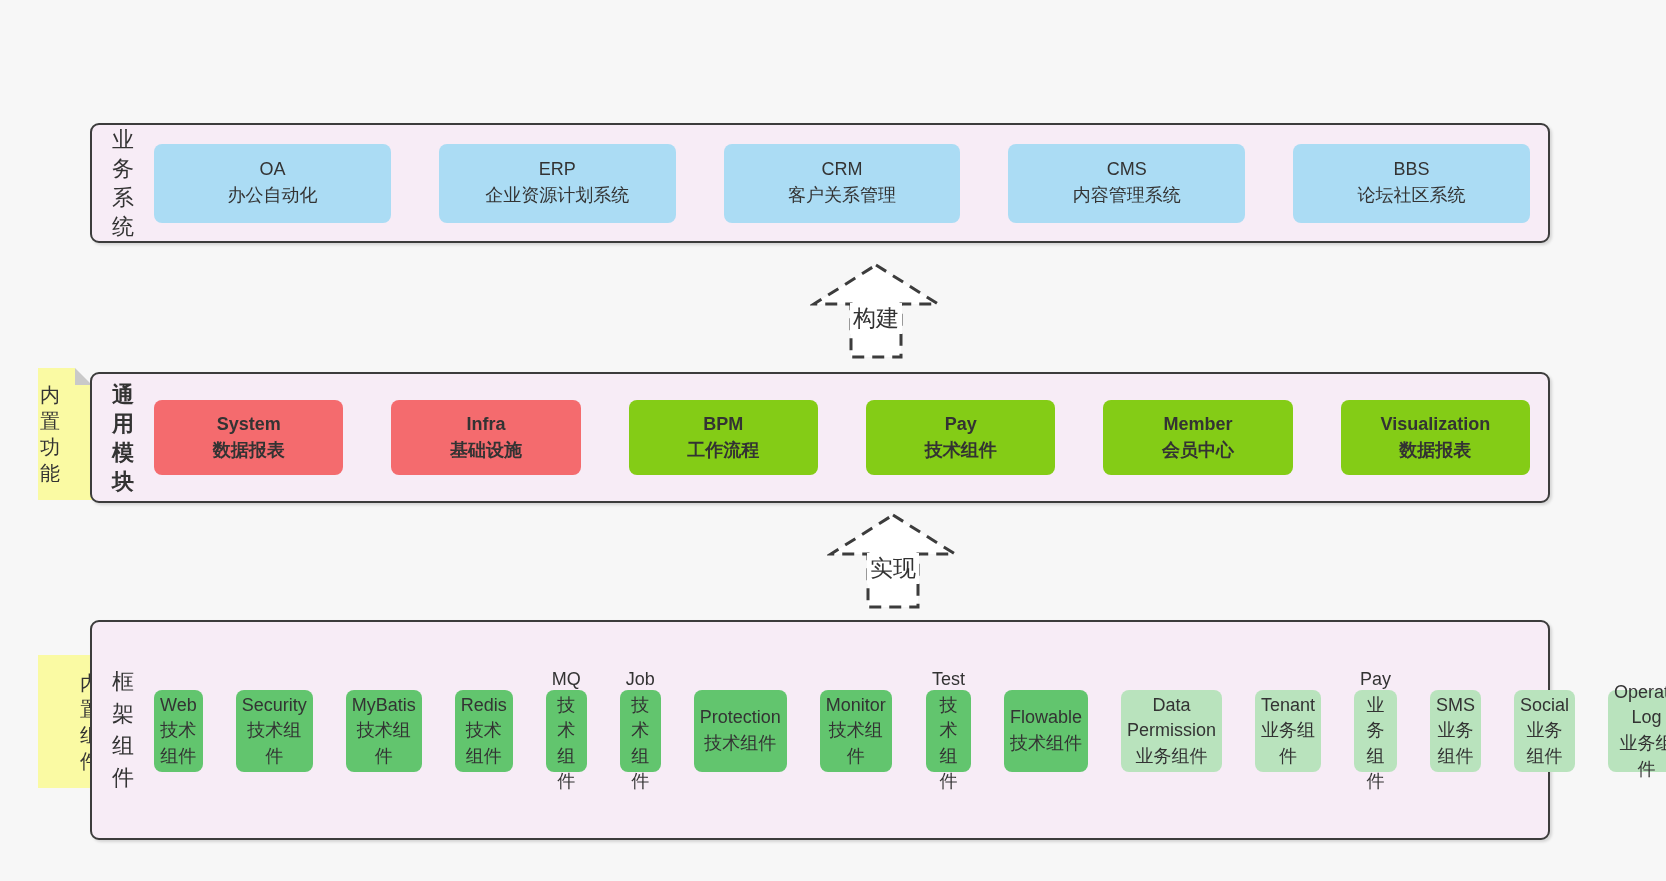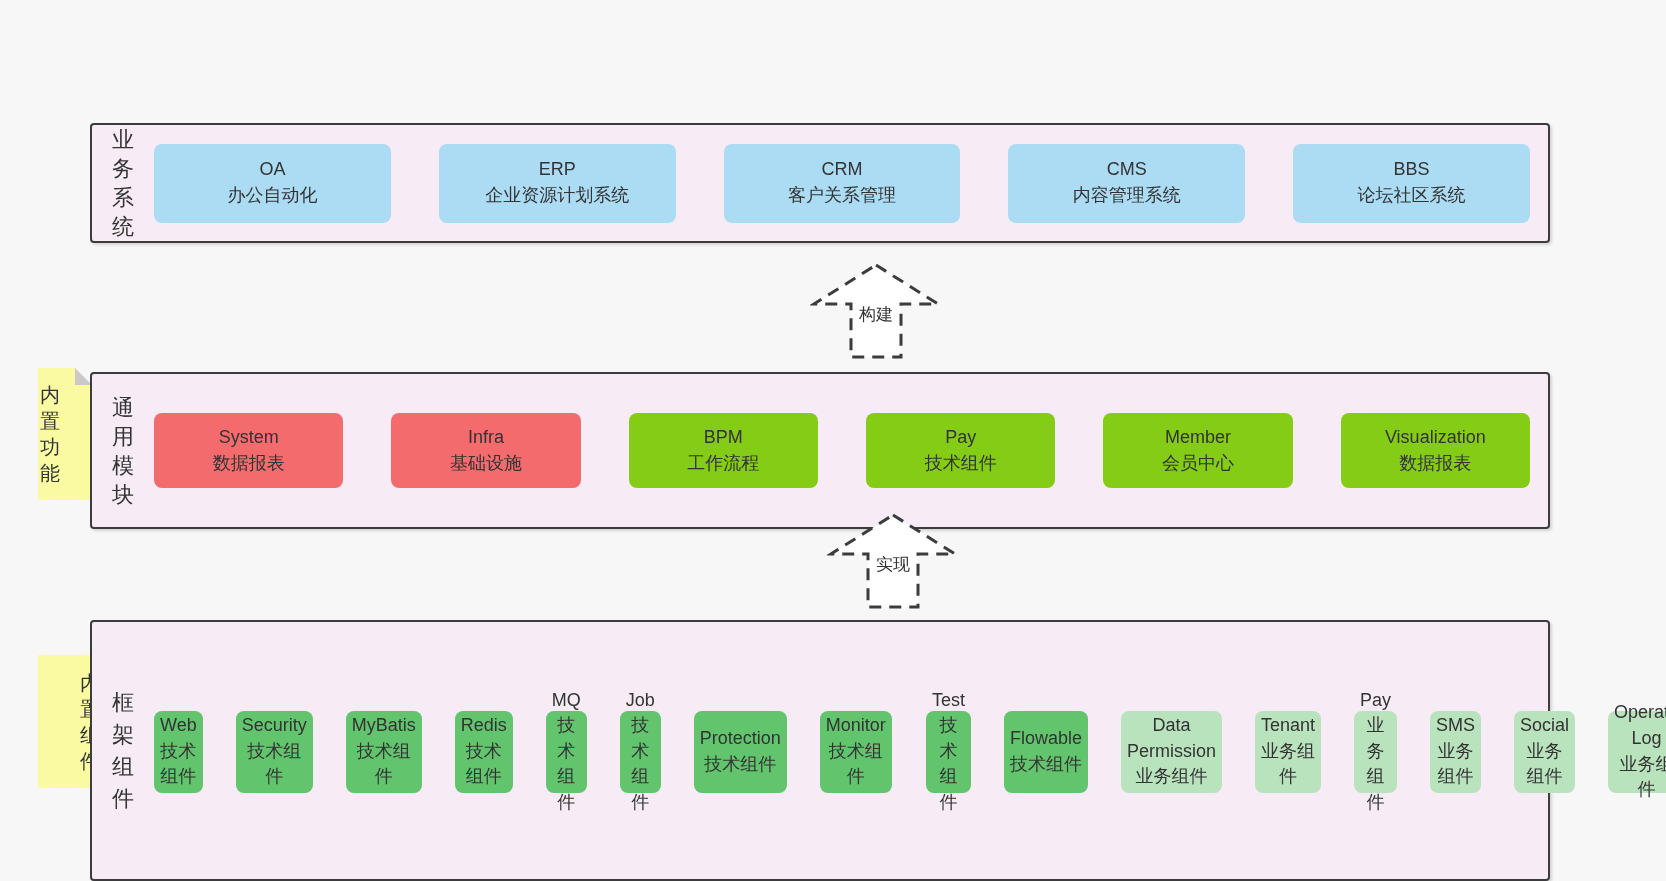--- a/index.html
+++ b/index.html
@@ -1,25 +1,25 @@
 <!DOCTYPE html>
 <html><head>
 <meta charset="utf-8">
 <style>
   html,body{margin:0;padding:0;background:#f7f7f7;}
   .scene{position:relative;width:1666px;height:881px;background:#f7f7f7;
          font-family:"Liberation Sans",sans-serif;color:#333;overflow:hidden;}
 
   
   .panel{position:absolute;left:90px;width:1460px;box-sizing:border-box;
-         background:#f7ecf6;border:2px solid #3c3c3c;border-radius:4px;
+         background:#f7ecf6;border:2px solid #3c3c3c;border-radius:9px;
          box-shadow:2px 2px 3px rgba(0,0,0,.14);display:flex;align-items:center;}
   #panel-business{top:123px;height:120px;}
-  #panel-modules{top:372px;height:157px;}
-  #panel-framework{top:620px;height:261px;}
+  #panel-modules{top:372px;height:131px;font-weight:bold;}
+  #panel-framework{top:620px;height:220px;}
 
   .panel-label{flex:0 0 62px;display:flex;align-items:center;justify-content:center;}
   .panel-label span{display:block;width:26px;font-size:22px;line-height:29px;
                     text-align:center;word-break:break-all;}
   #panel-framework .panel-label span{line-height:32px;}
 
   .panel-content{flex:1;display:flex;gap:48px;padding-right:18px;}
   .stack{flex:1;display:flex;gap:34px;padding:18px 18px 16px 0;}
   .stack .row{display:flex;gap:33px;}
 
@@ -44,21 +44,21 @@
               border-width:0 17px 17px 0;border-color:#f7f7f7 #f7f7f7 #c9c9c9 #c9c9c9;}
   .note span{display:block;width:24px;font-size:20px;line-height:26px;
              text-align:center;word-break:break-all;}
 
   
   .arrow{position:absolute;width:132px;height:98px;}
   #arrow-build{left:810px;top:262px;}
   #arrow-implement{left:827px;top:512px;}
   .arrow svg{display:block;}
   .arrow .arrow-label{position:absolute;left:50%;top:41px;transform:translateX(-50%);
-                      background:#fff;padding:0 3px;font-size:17px;white-space:nowrap;text-align:right;}
+                      background:#fff;padding:0 3px;font-size:23px;white-space:nowrap;text-align:right;}
 </style>
 </head>
 <body>
 
 <div class="scene">
 
   <div class="note" id="note-features">
     <i class="fold"></i>
     <span>内置功能</span>
   </div>

